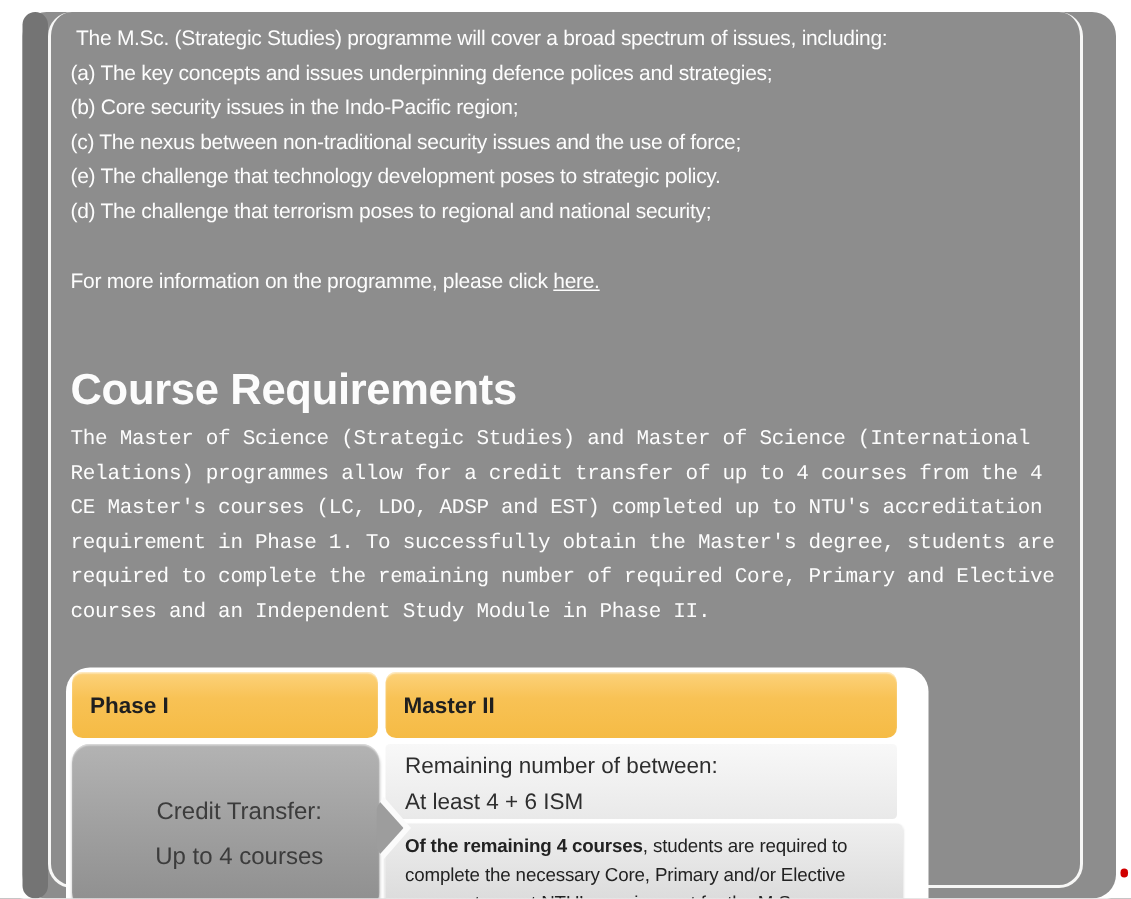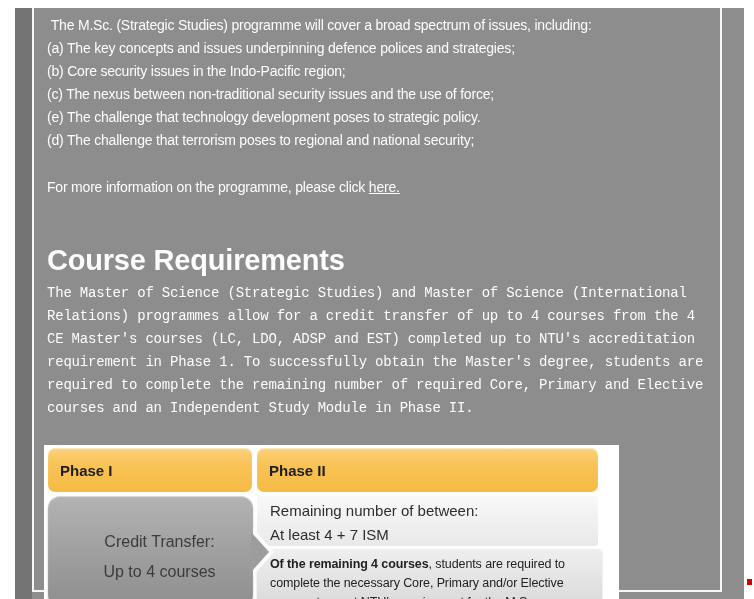--- a/index.html
+++ b/index.html
@@ -1,15 +1,15 @@
 <!DOCTYPE html>
 <html><head>
 <meta charset="utf-8">
 <style>
-  * { margin:0; padding:0; box-sizing:border-box; }
+  * { margin:0; padding:0; box-sizing:border-box;border-radius:16px; }
   html,body { background:#ffffff; font-family:"Liberation Sans", sans-serif; }
 
   .viewport {
     position:relative; width:754px; height:599px; overflow:hidden; background:#ffffff;
   }
 
   
   .page-frame {
     position:absolute; left:15px; top:8px; width:729px; height:591px;
     background:#8d8d8d;
@@ -123,32 +123,32 @@
         <div class="info-line">
           <span>For more information on the programme, please click </span><a class="info-link" href="#">here.</a>
         </div>
 
         <div class="section-heading">Course Requirements</div>
 
         <div class="section-paragraph">The Master of Science (Strategic Studies) and Master of Science (International Relations) programmes allow for a credit transfer of up to 4 courses from the 4 CE Master's courses (LC, LDO, ADSP and EST) completed up to NTU's accreditation requirement in Phase 1. To successfully obtain the Master's degree, students are required to complete the remaining number of required Core, Primary and Elective courses and an Independent Study Module in Phase II.</div>
 
         <div class="diagram">
           <div class="phase-header phase1-header">Phase I</div>
-          <div class="phase-header phase2-header">Phase II</div>
+          <div class="phase-header phase2-header">Master II</div>
 
           <div class="credit-box">
             <div>Credit Transfer:</div>
             <div>Up to 4 courses</div>
             <div class="arrow-white"></div>
             <div class="arrow-gray"></div>
           </div>
 
           <div class="remaining-box">
             <div>Remaining number of between:</div>
-            <div>At least 4 + 7 ISM</div>
+            <div>At least 4 + 6 ISM</div>
           </div>
 
           <div class="detail-box">
             <span class="detail-bold">Of the remaining 4 courses</span><span>, students are required to complete the necessary Core, Primary and/or Elective courses to meet NTU’s requirement for the M.Sc.</span>
           </div>
         </div>
 
       </div>
     </div>
   </div>

